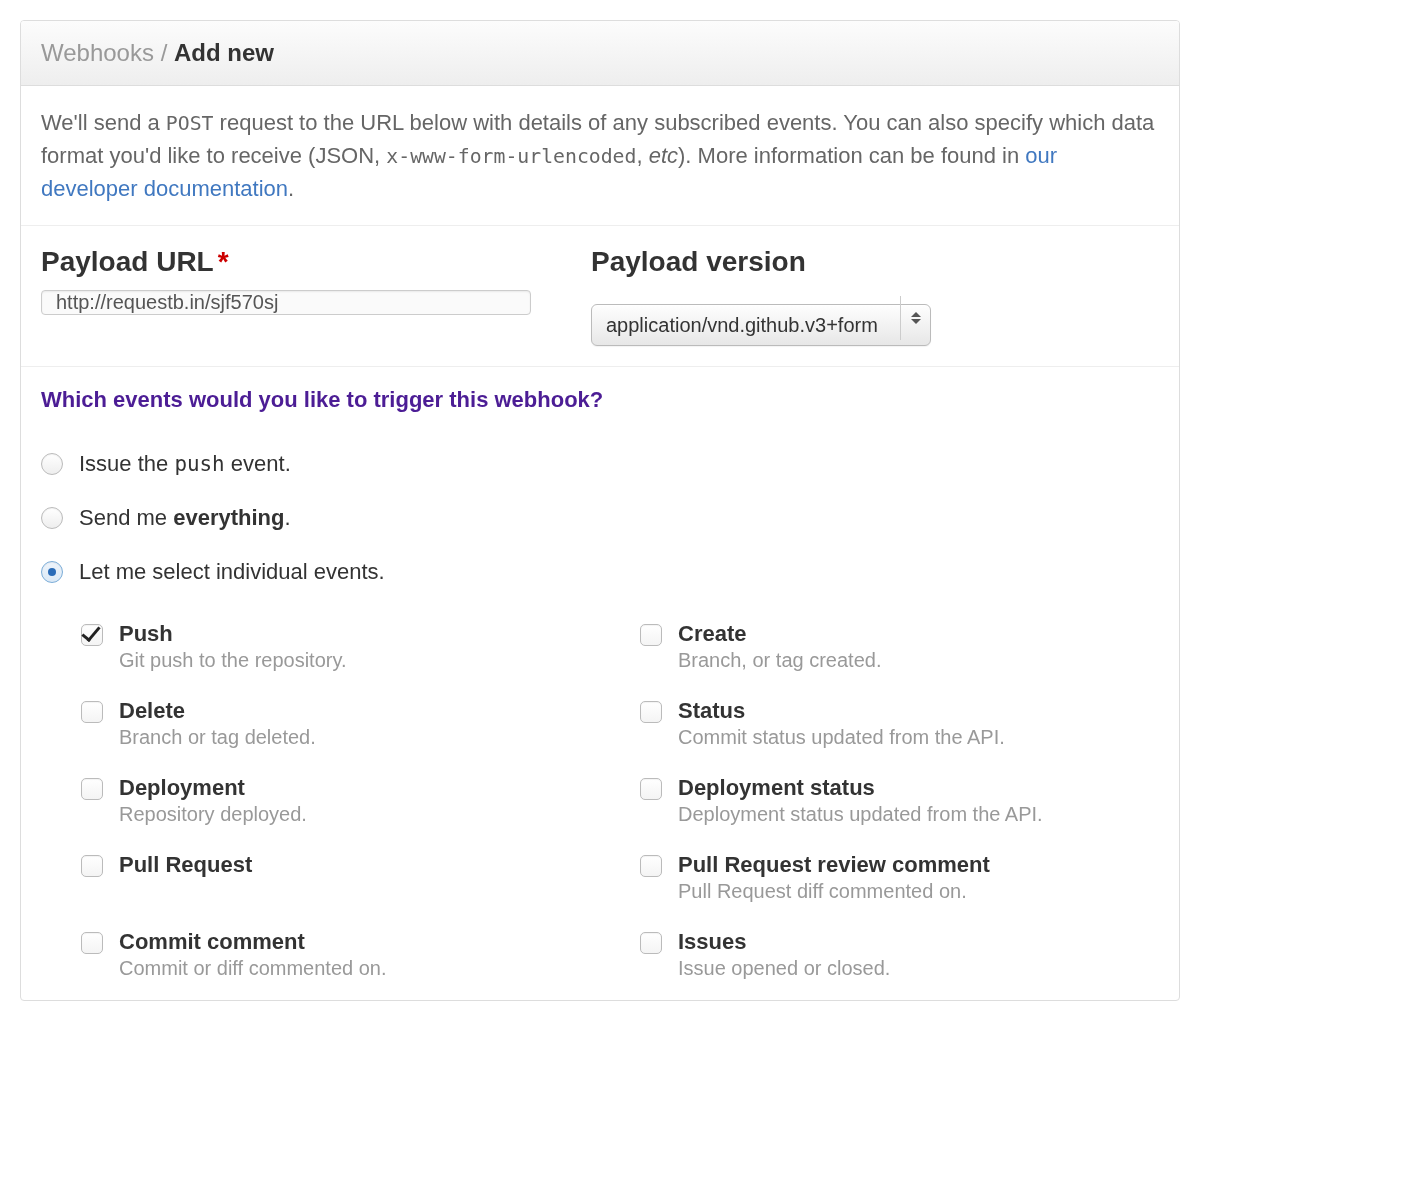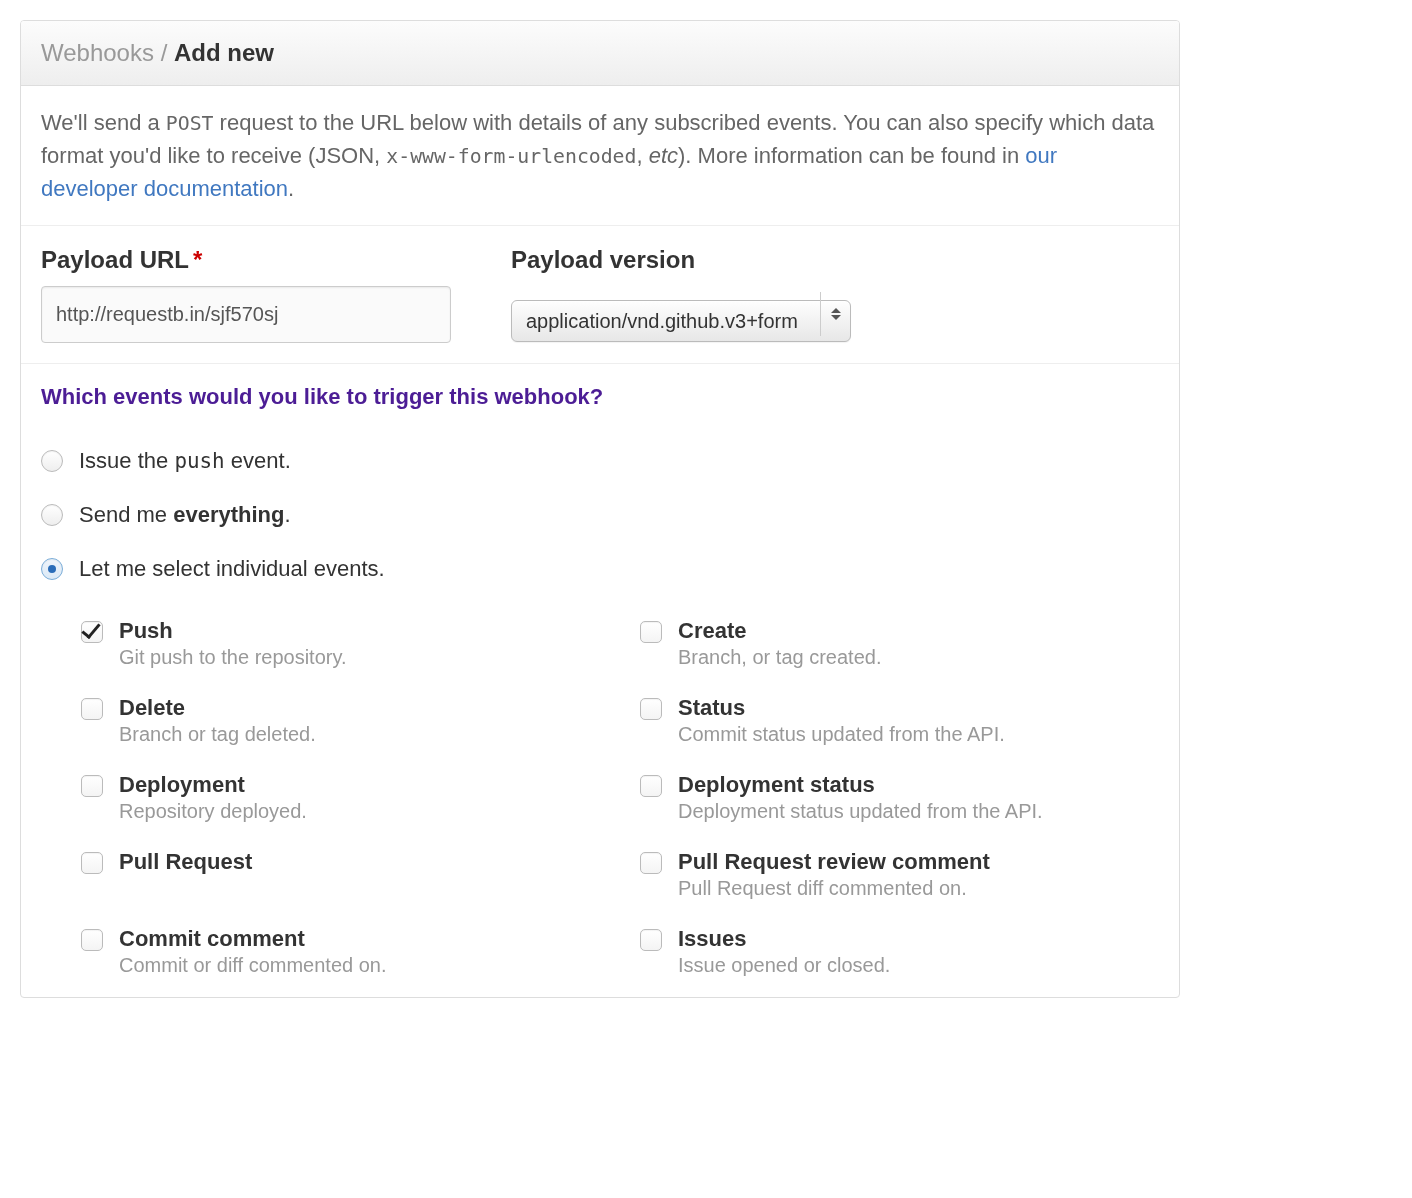--- a/index.html
+++ b/index.html
@@ -41,28 +41,28 @@
       font-family: Consolas, "Menlo", monospace;
       font-size: 0.9em;
     }
     .intro a { color: #4078c0; text-decoration: none; }
     .intro em { }
     .form-row { display: flex; gap: 60px; }
     .form-group { flex: 0 0 auto; }
     .form-label {
       display: block;
       font-weight: 600;
-      font-size: 24px;
+      font-size: 28px;
       color: #333;
       margin-bottom: 12px;
     }
     .required { color: #c00; margin-left: 4px; }
     input[type=text] {
-      width: 410px;
-      padding: 16px 14px;
+      width: 490px;
+      padding: 0 14px;
       font-size: 20px;
       border: 1px solid #ccc;
       border-radius: 4px;
       background: #fafafa;
       box-shadow: inset 0 1px 2px rgba(0,0,0,0.07);
       color: #555;
     }
     .select-wrap {
       position: relative;
       display: inline-block;

